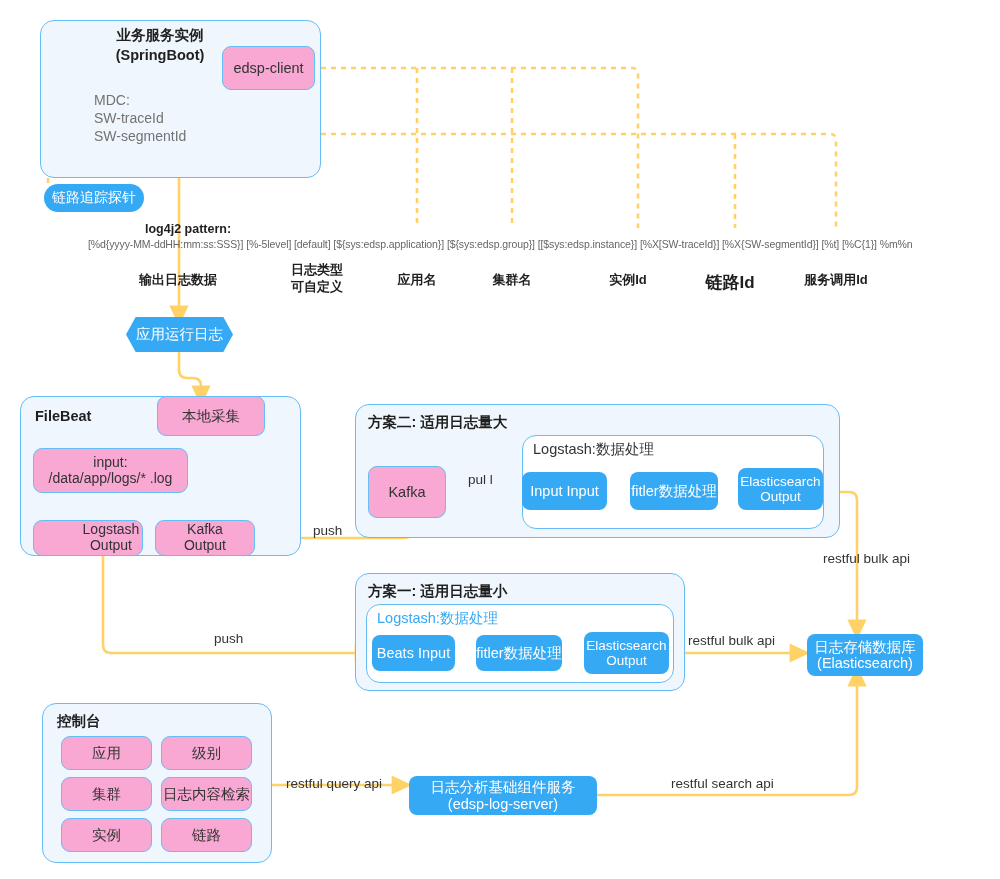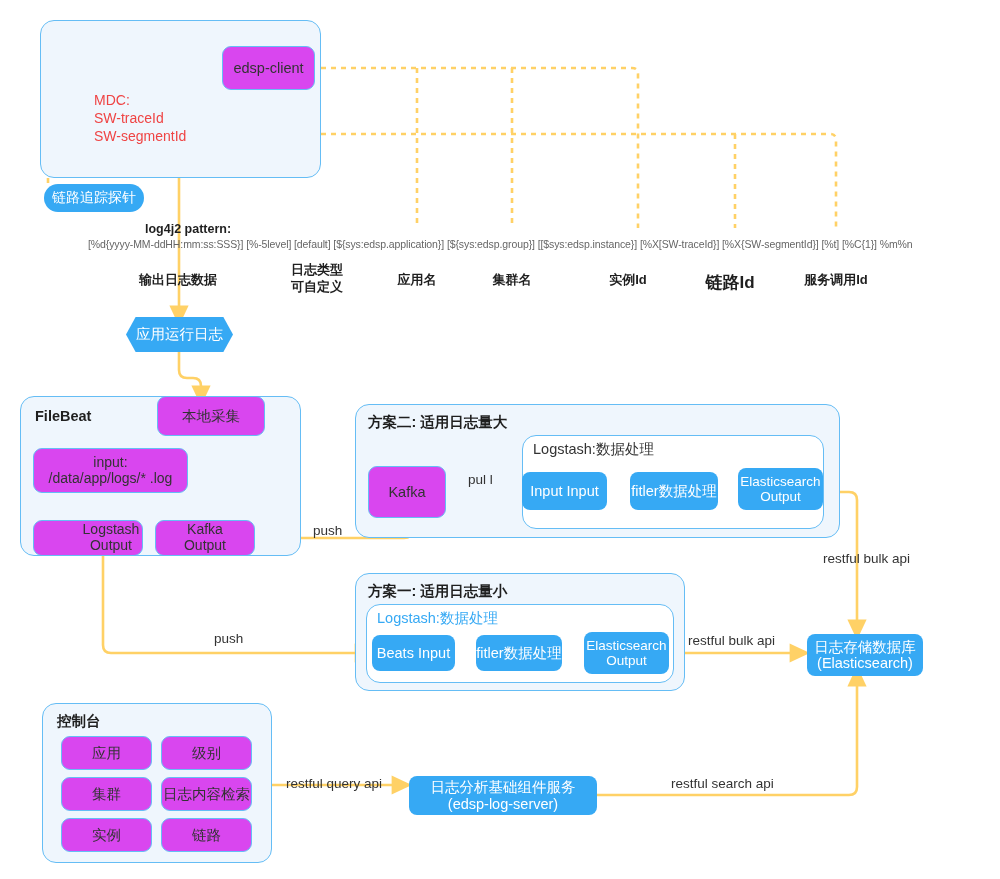--- a/index.html
+++ b/index.html
@@ -12,21 +12,21 @@
   svg#wires{position:absolute;left:0;top:0;width:1000px;height:879px;pointer-events:none;}
 
   
   .panel{
     position:absolute;box-sizing:border-box;
     background:#eff6fd;border:1.5px solid #65bdf5;border-radius:14px;
   }
   .panel.plainwhite{background:#ffffff;}
   .wbox{
     position:absolute;box-sizing:border-box;
-    background:#d946ef;border:1.5px solid #65bdf5;border-radius:9px;
+    background:#f9a8d4;border:1.5px solid #65bdf5;border-radius:9px;
     display:flex;align-items:center;justify-content:center;text-align:center;
     font-size:14.5px;color:#333;line-height:1.12;white-space:pre-line;
   }
   .bluebox{
     position:absolute;box-sizing:border-box;
     background:#36a9f4;border-radius:8px;
     display:flex;align-items:center;justify-content:center;text-align:center;
     color:#ffffff;font-size:14.5px;line-height:1.12;white-space:pre-line;
   }
   .title{position:absolute;font-weight:bold;font-size:14.5px;color:#1f1f1f;white-space:pre-line;}
@@ -98,21 +98,23 @@
 
       <path d="M670,653 L800,653" marker-end="url(#ah)"></path>
 
       <path d="M272,785 L402,785" marker-end="url(#ah)"></path>
 
       <path d="M597,795 L849,795 Q857,795 857,787 L857,676" marker-end="url(#ah)"></path>
     </g>
   </svg>
 
   <div class="panel" style="left:40px;top:20px;width:281px;height:158px;"></div>
-  <div class="lbl b" style="left:94px;top:92px;font-size:14px;line-height:1.28;font-weight:normal;color:#ef4444;">MDC:
+  <div class="title center" style="left:80px;top:26px;width:160px;text-align:center;line-height:1.35;">业务服务实例
+(SpringBoot)</div>
+  <div class="lbl b" style="left:94px;top:92px;font-size:14px;line-height:1.28;font-weight:normal;color:#737373;">MDC:
 SW-traceId
 SW-segmentId</div>
 
   <div class="wbox" style="left:222px;top:46px;width:93px;height:44px;">
     <span>edsp-client</span>
   </div>
 
   <div class="pill" style="left:44px;top:184px;width:100px;height:28px;">
     <span>链路追踪探针</span>
   </div>

